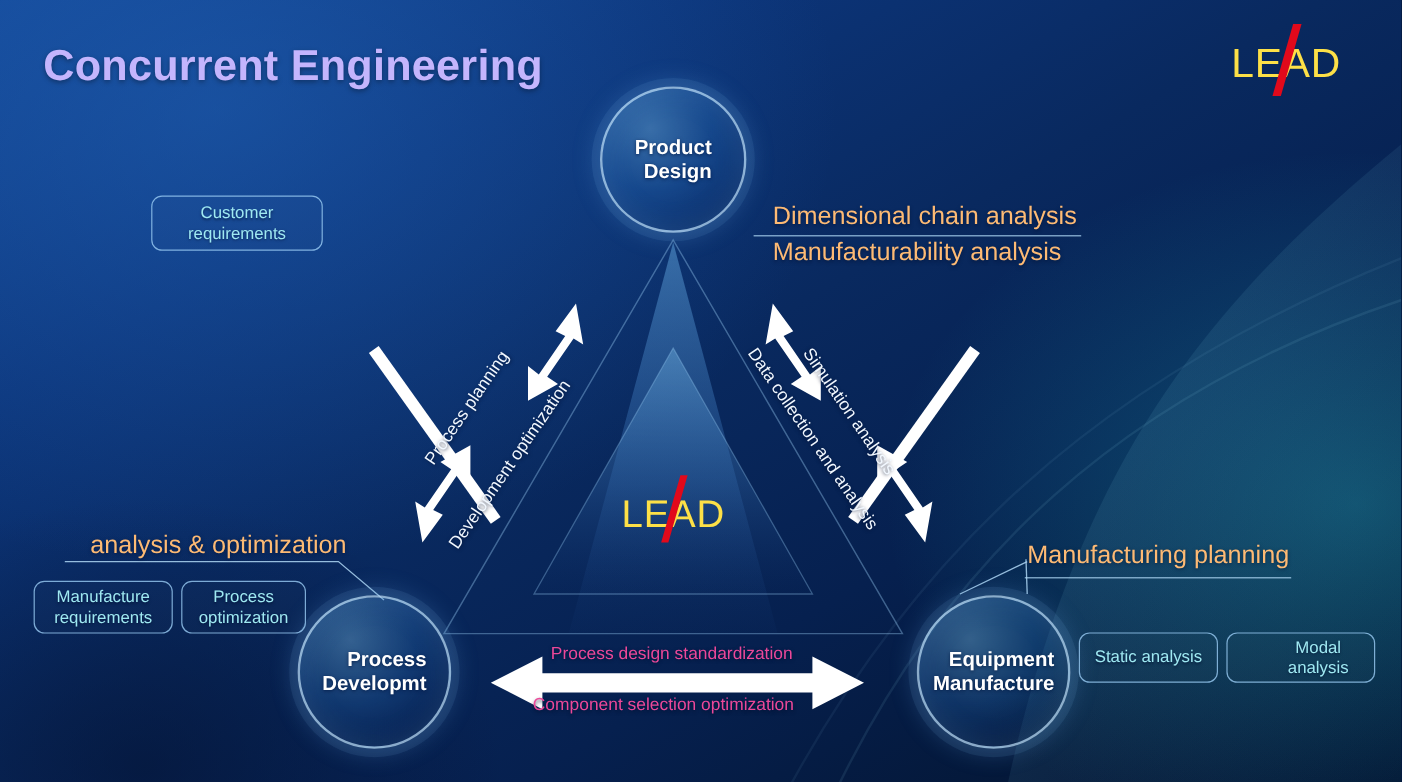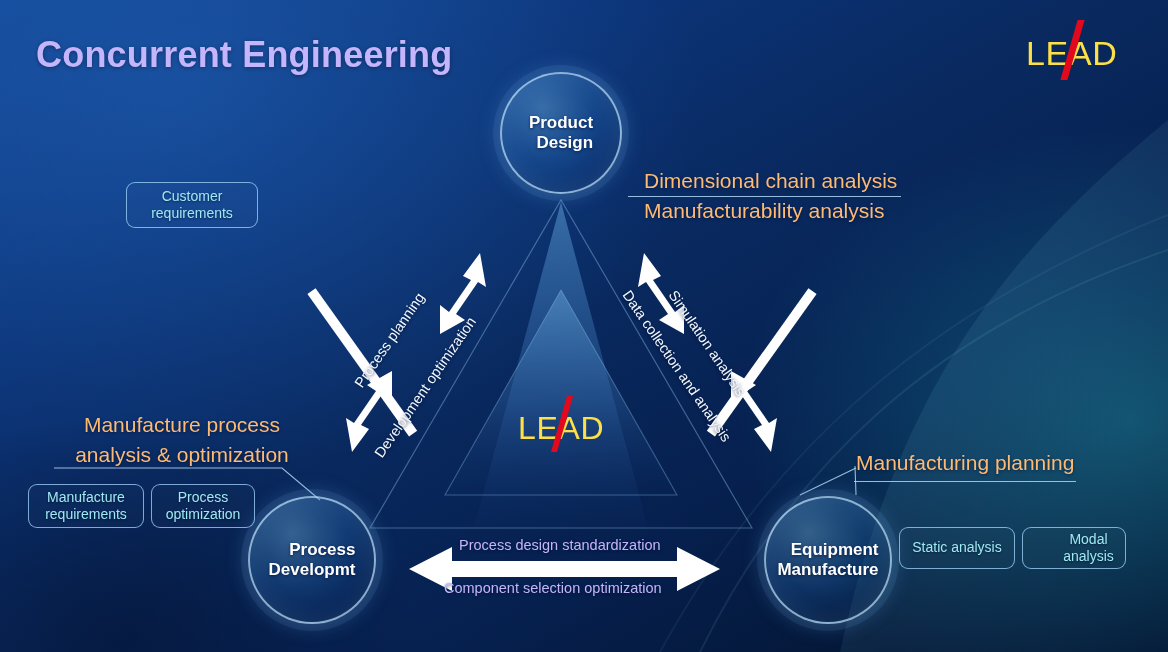--- a/index.html
+++ b/index.html
@@ -113,26 +113,26 @@
     text-align: center;
     display: flex;
     align-items: center;
     justify-content: center;
     padding: 4px 8px;
     box-sizing: border-box;
     background: rgba(255,255,255,0.015);
     z-index: 9;
     text-shadow: 0 1px 2px rgba(0,15,45,0.55);
   }
-  #pill-customer   { left: 126px; top: 182px; width: 132px; height: 46px; }
+  #pill-customer   { left: 126px; top: 163px; width: 143px; height: 46px; }
   #pill-leadtech   { left: 272px; top: 181px; width: 202px; height: 46px; }
   #pill-manu-info  { left: 28px;  top: 484px; width: 116px; height: 44px; }
   #pill-proc-opt   { left: 151px; top: 484px; width: 104px; height: 44px; }
   #pill-static     { left: 899px; top: 527px; width: 116px; height: 42px; }
-  #pill-modal      { left: 1022px;top: 527px; width: 104px; height: 42px; padding-left: 37px; }
+  #pill-modal      { left: 1022px;top: 527px; width: 124px; height: 42px; padding-left: 37px; }
 
   
   .headline {
     position: absolute;
     color: #fdba74;
     font-size: 21px;
     line-height: 1.42;
     z-index: 9;
     white-space: nowrap;
     text-shadow: 0 1px 3px rgba(0,15,45,0.55);
@@ -154,21 +154,21 @@
     position: absolute;
     color: #f2f8ff;
     font-size: 14.5px;
     white-space: nowrap;
     z-index: 10;
     text-shadow: 0 1px 3px rgba(0,15,45,0.7);
     transform-origin: left center;
   }
   .flat-label {
     position: absolute;
-    color: #c4b5fd;
+    color: #ec4899;
     font-size: 14.5px;
     white-space: nowrap;
     z-index: 10;
     text-shadow: 0 1px 3px rgba(0,15,45,0.7);
   }
   #lab-bottom-top { left: 459px; top: 537px; }
   #lab-bottom-bot { left: 444px; top: 580px; }
 
   svg.vector { position: absolute; inset: 0; width: 1168px; height: 652px; z-index: 3; }
   svg.vector-top { z-index: 5; }
@@ -297,21 +297,21 @@
     <span>Modal analysis</span>
   </div>
 
   <div id="head-dimensional" class="headline">
     <span>Dimensional chain analysis</span><br>
     <span>Manufacturability analysis</span>
     <span class="rule"></span>
   </div>
 
   <div id="head-manufproc" class="headline">
-    <span>Manufacture process</span><br>
+    <br>
     <span>analysis &amp; optimization</span>
   </div>
 
   <div id="head-manufplan" class="headline">
     <span>Manufacturing planning</span>
     <span class="rule"></span>
   </div>
 
   <div class="arrow-label" style="left:358px; top:378px; transform: rotate(-55.5deg);">Process planning</div>
 

